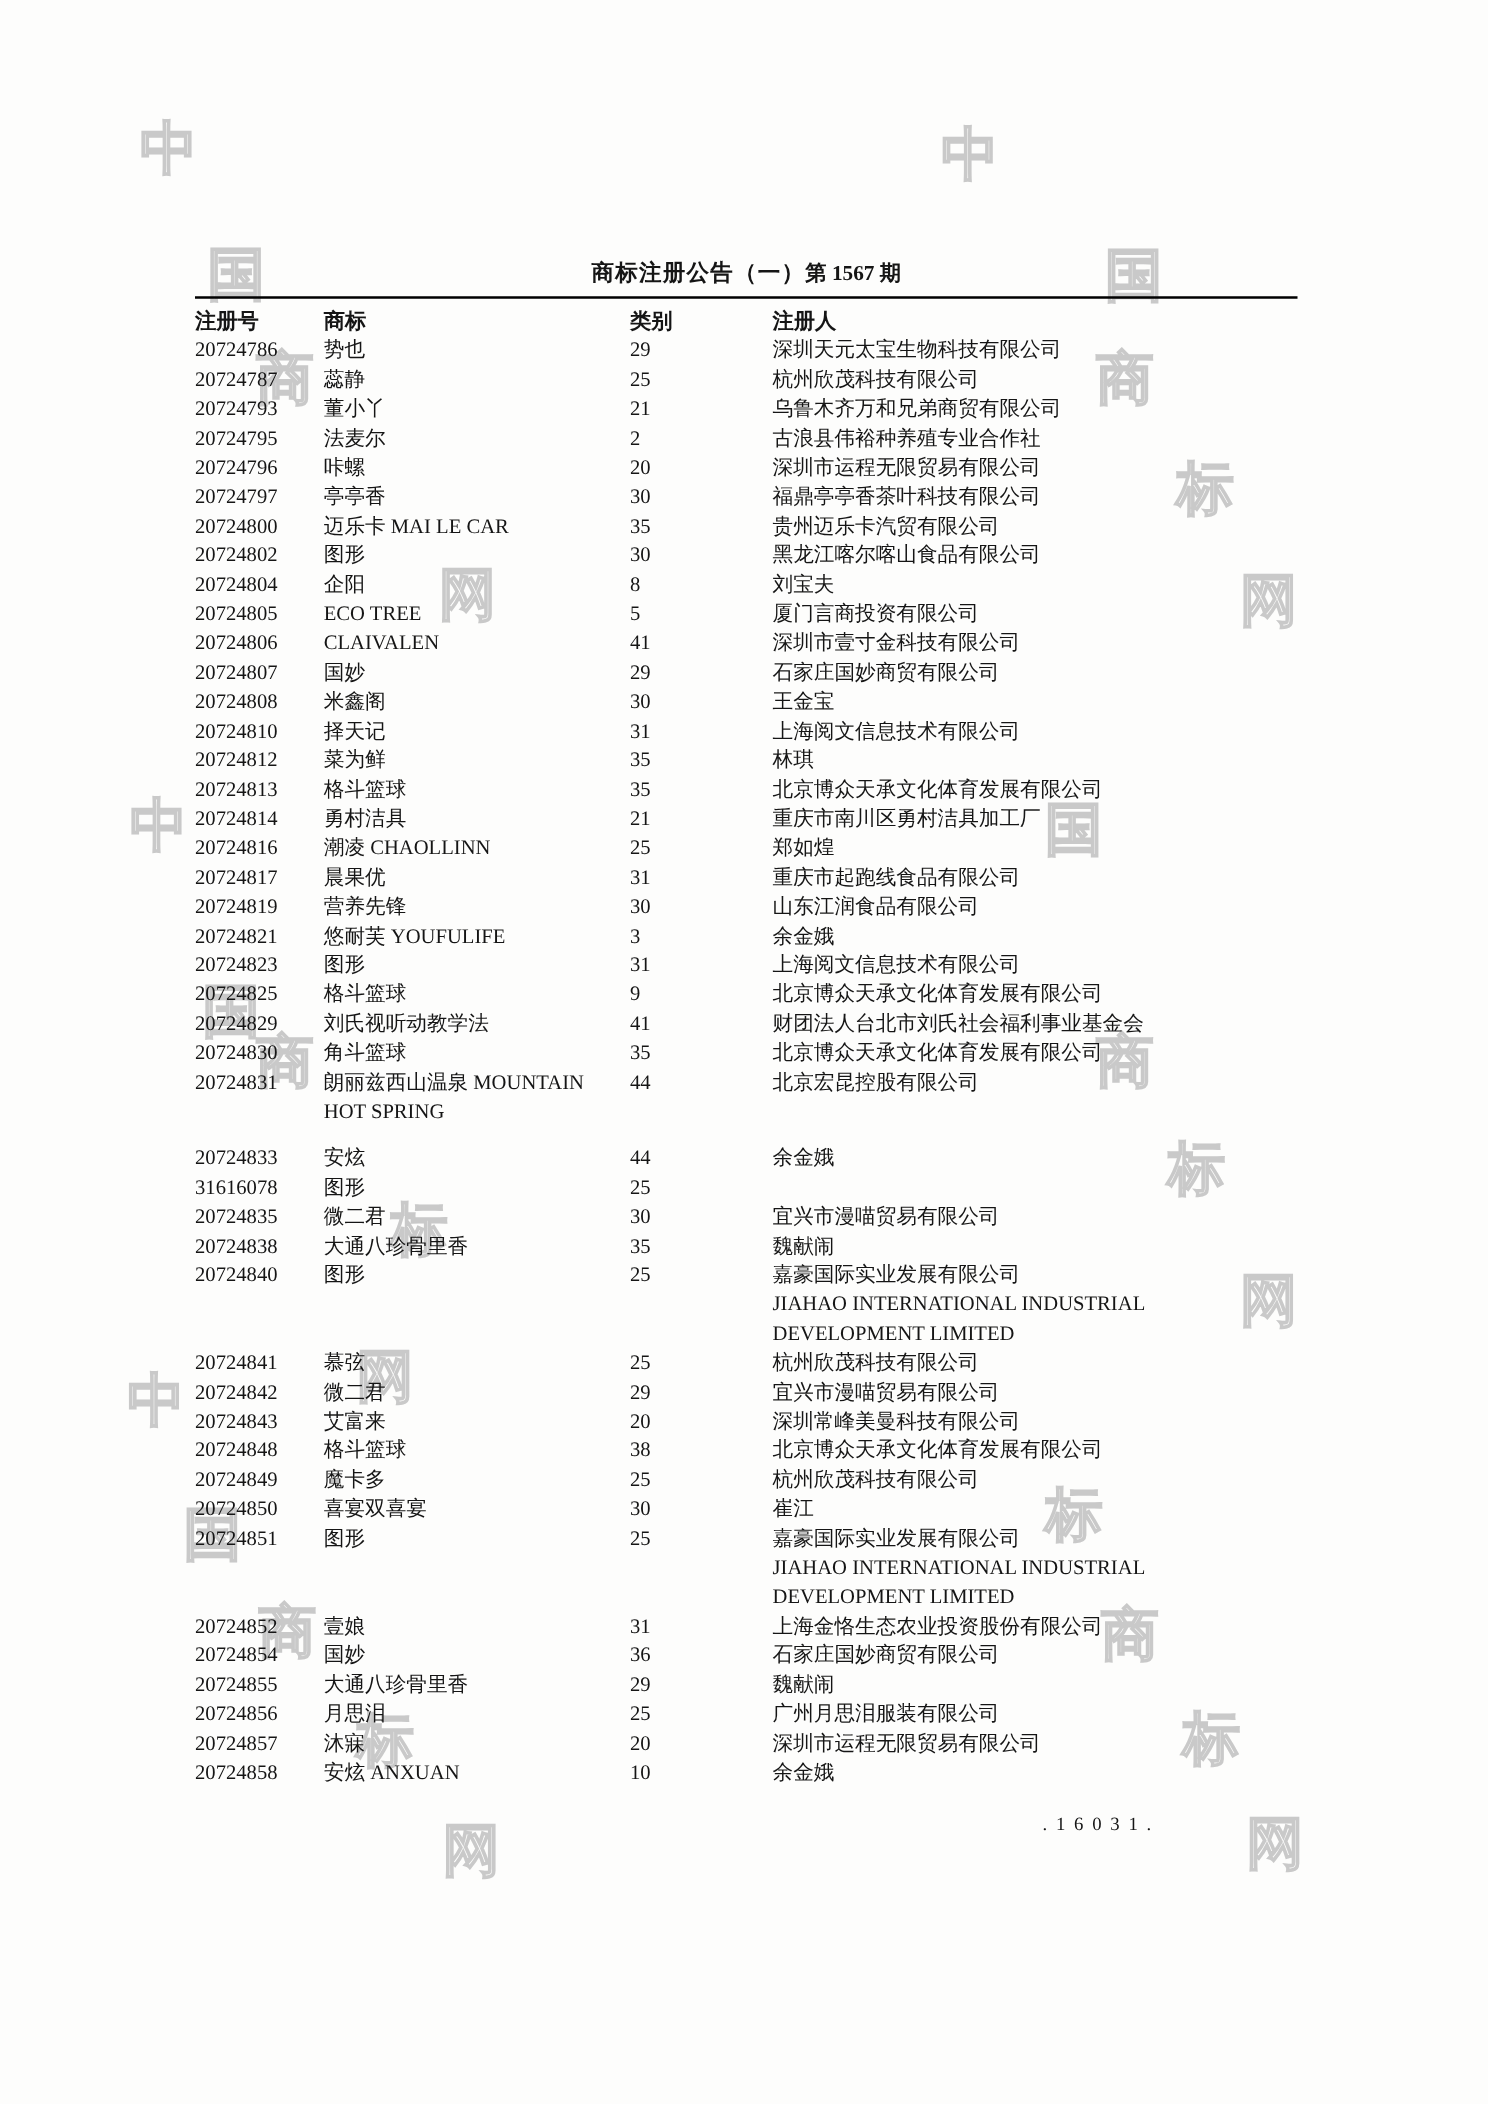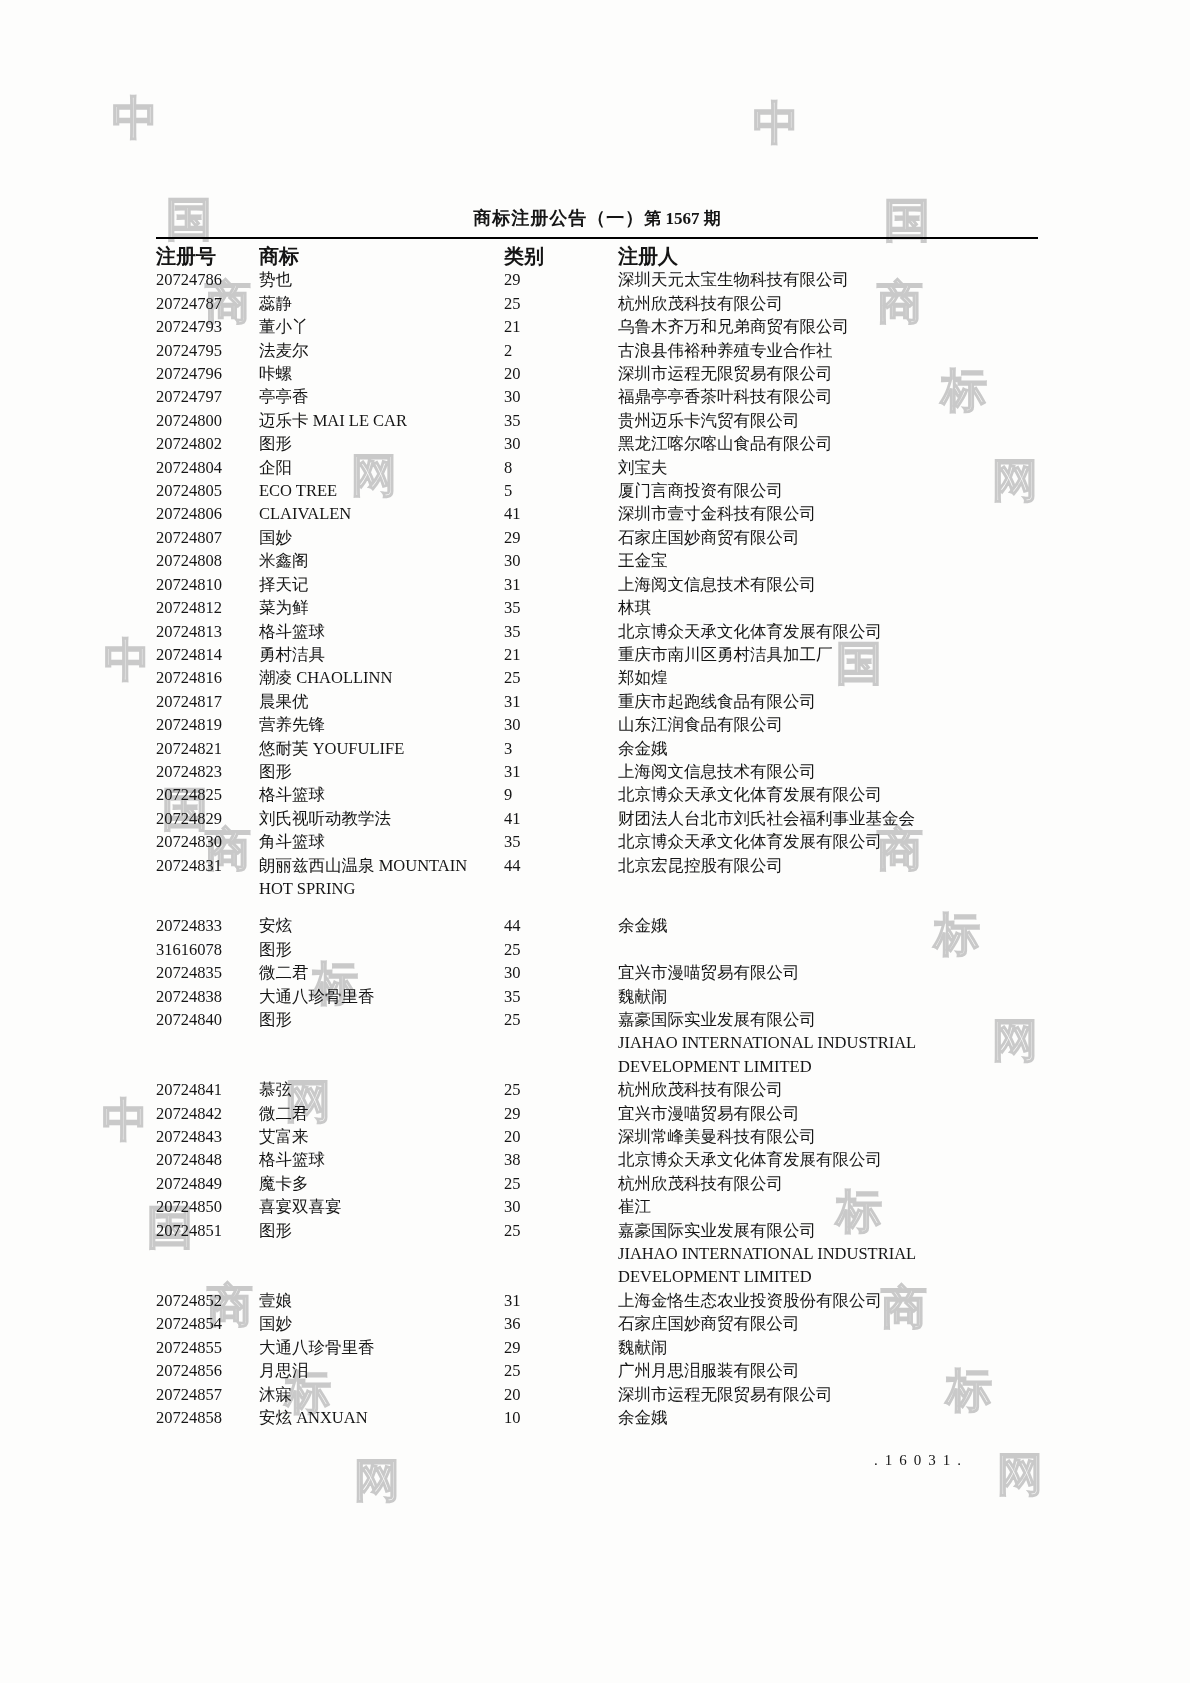--- a/index.html
+++ b/index.html
@@ -18,33 +18,33 @@
   }
   .header-row{
     display:flex;justify-content:center;align-items:flex-end;
     font-weight:bold;font-size:18px;
     position:relative;z-index:2;
   }
   .title{letter-spacing:1px;}
   .issue{font-size:17px;}
   .rule{border-bottom:2.5px solid #000;margin-top:7px;position:relative;z-index:2;}
   .thead{
-    display:flex;font-weight:bold;font-size:20px;
+    display:flex;font-weight:bold;font-size:17px;
     margin-top:6px;position:relative;z-index:2;
   }
   #table-body{position:relative;z-index:2;}
   .row{display:flex;font-size:16.5px;align-items:flex-start;}
   .c{line-height:23.4px;}
   .c-reg{width:103px;flex:none;}
   .c-tm{width:245px;flex:none;padding-right:8px;box-sizing:border-box;}
   .c-cls{width:114px;flex:none;}
   .c-rgt{flex:1;min-width:0;}
   .row.gap{margin-top:14px;}
   .pageno{
-    position:absolute;left:874px;top:1452px;
+    position:absolute;left:834px;top:1452px;
     font-size:15px;letter-spacing:7px;z-index:2;
   }
   
   .wm{
     position:absolute;z-index:1;
     font-family:"Liberation Sans","DejaVu Sans",sans-serif;
     font-size:46px;font-weight:bold;line-height:1;
     color:transparent;
     -webkit-text-stroke:1.4px #c9c9c9;
     text-stroke:1.4px #c9c9c9;

